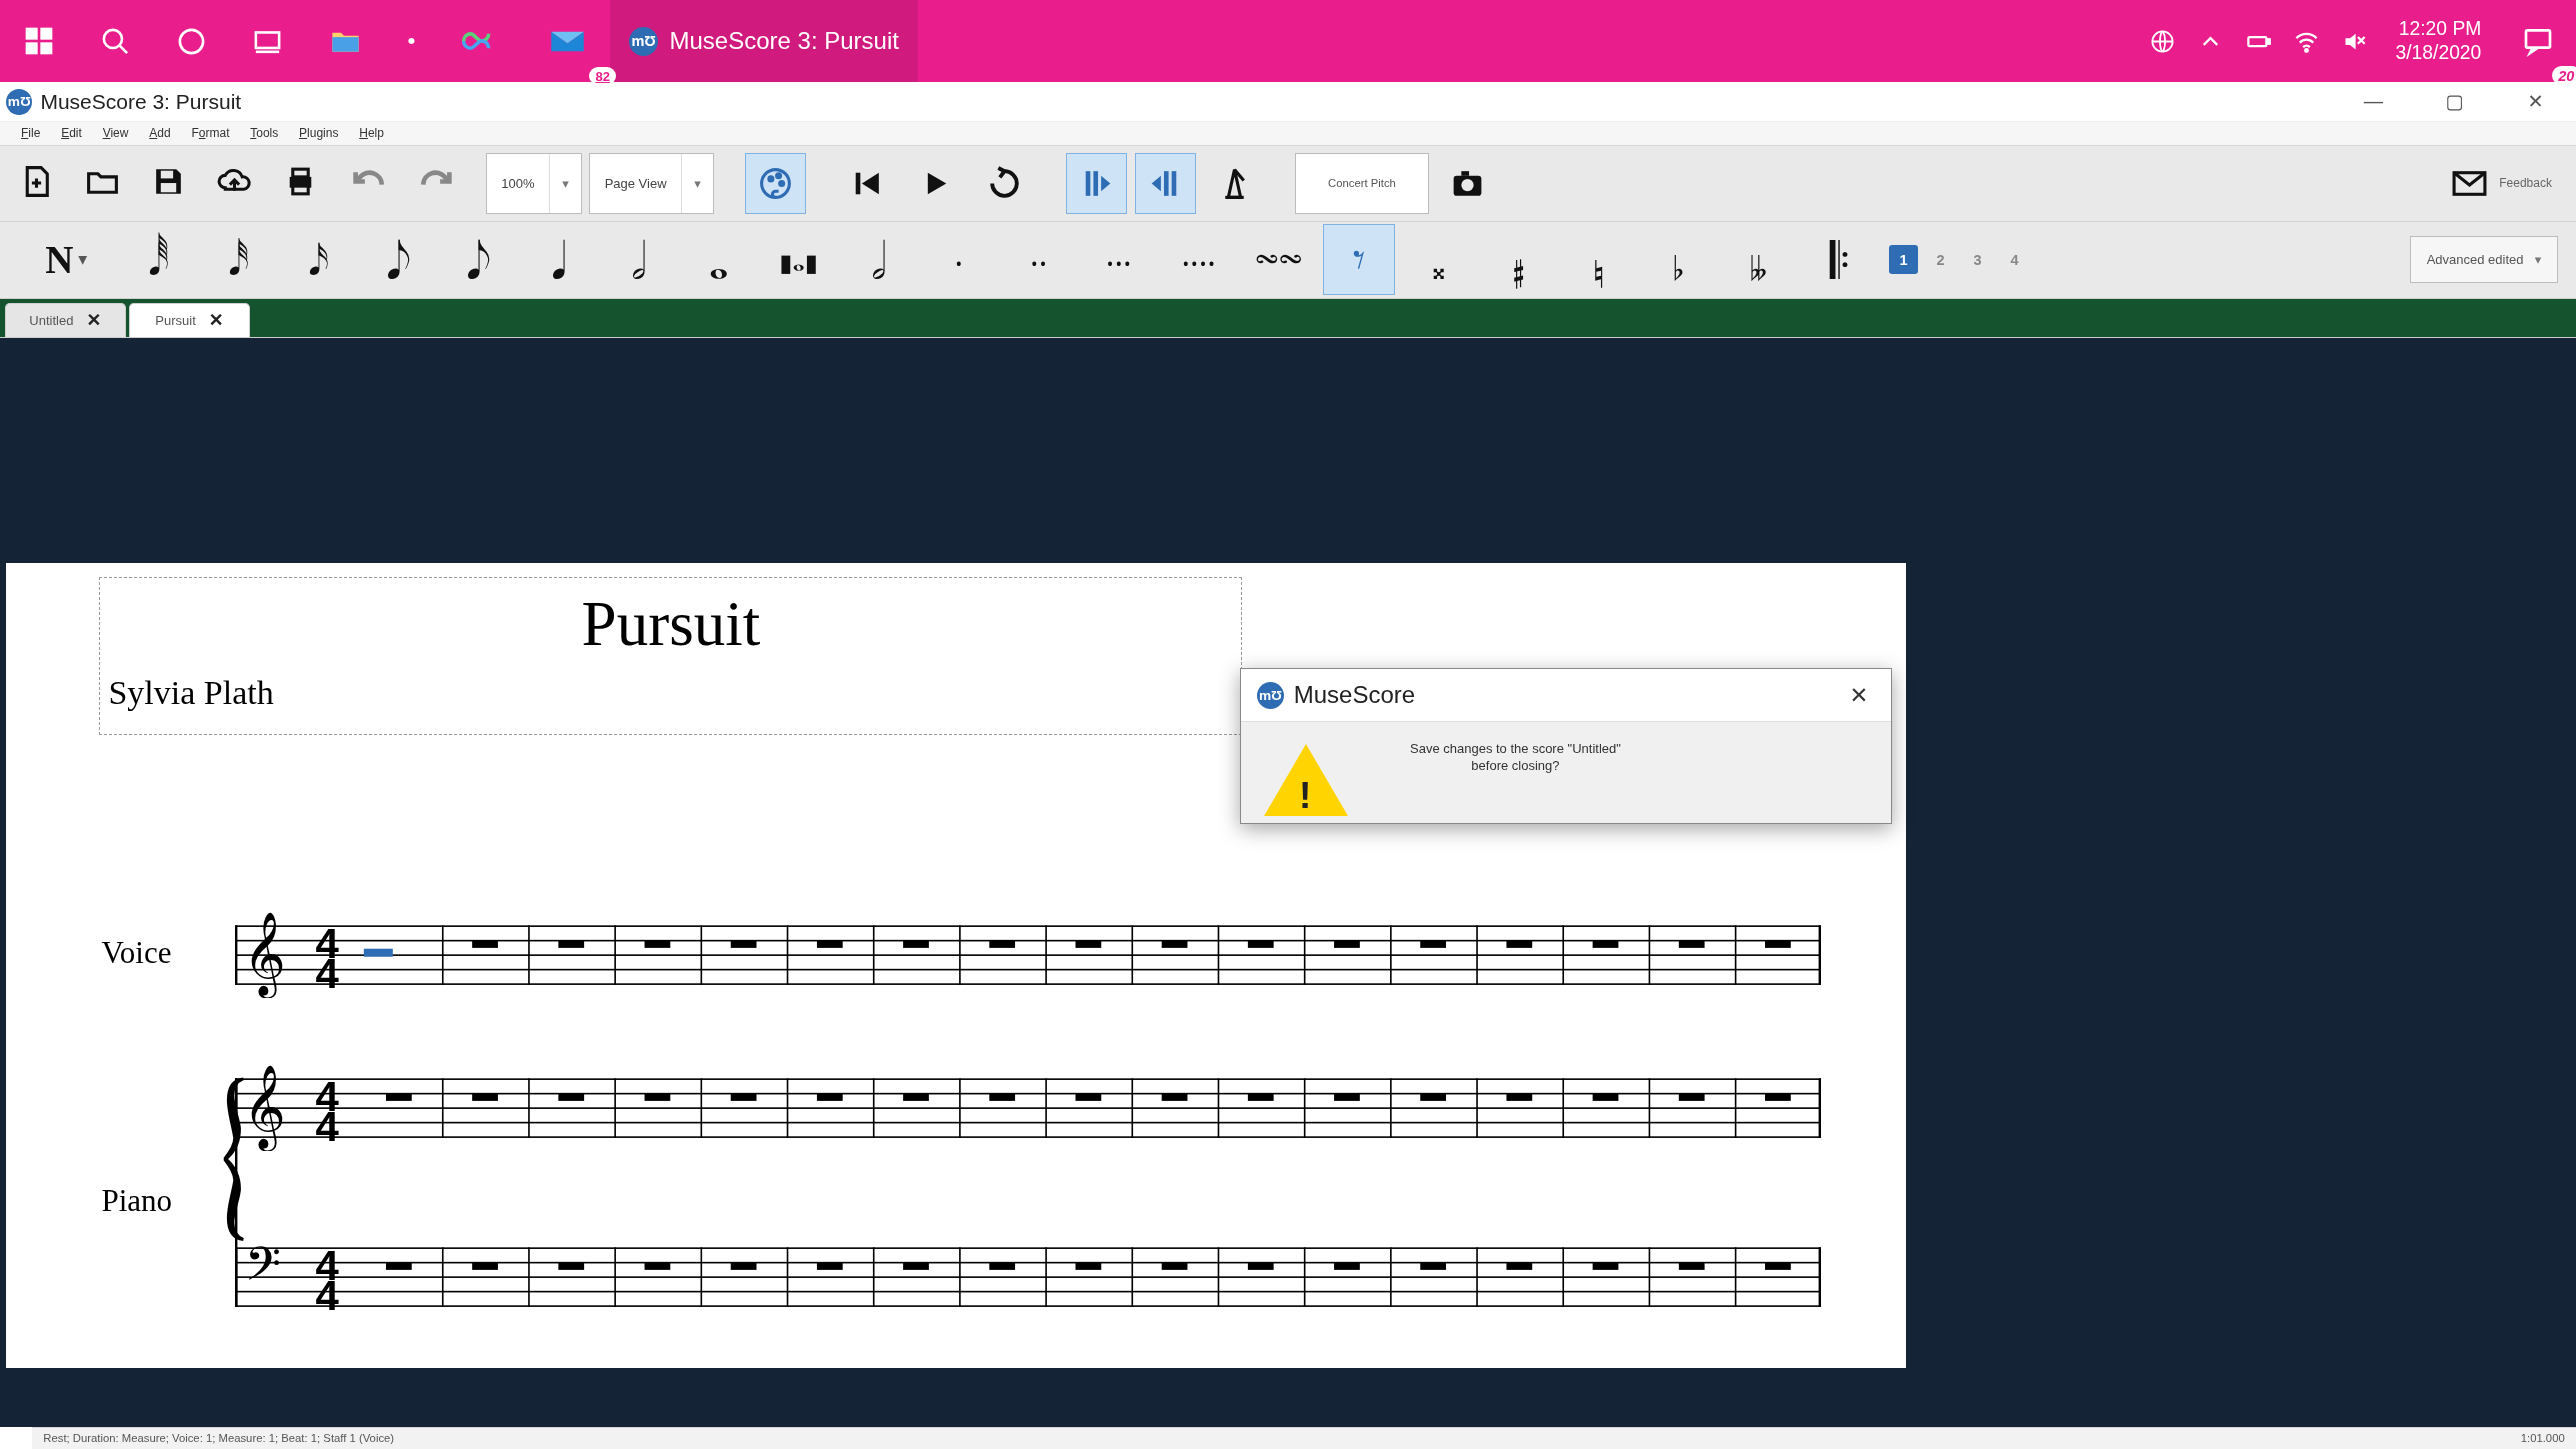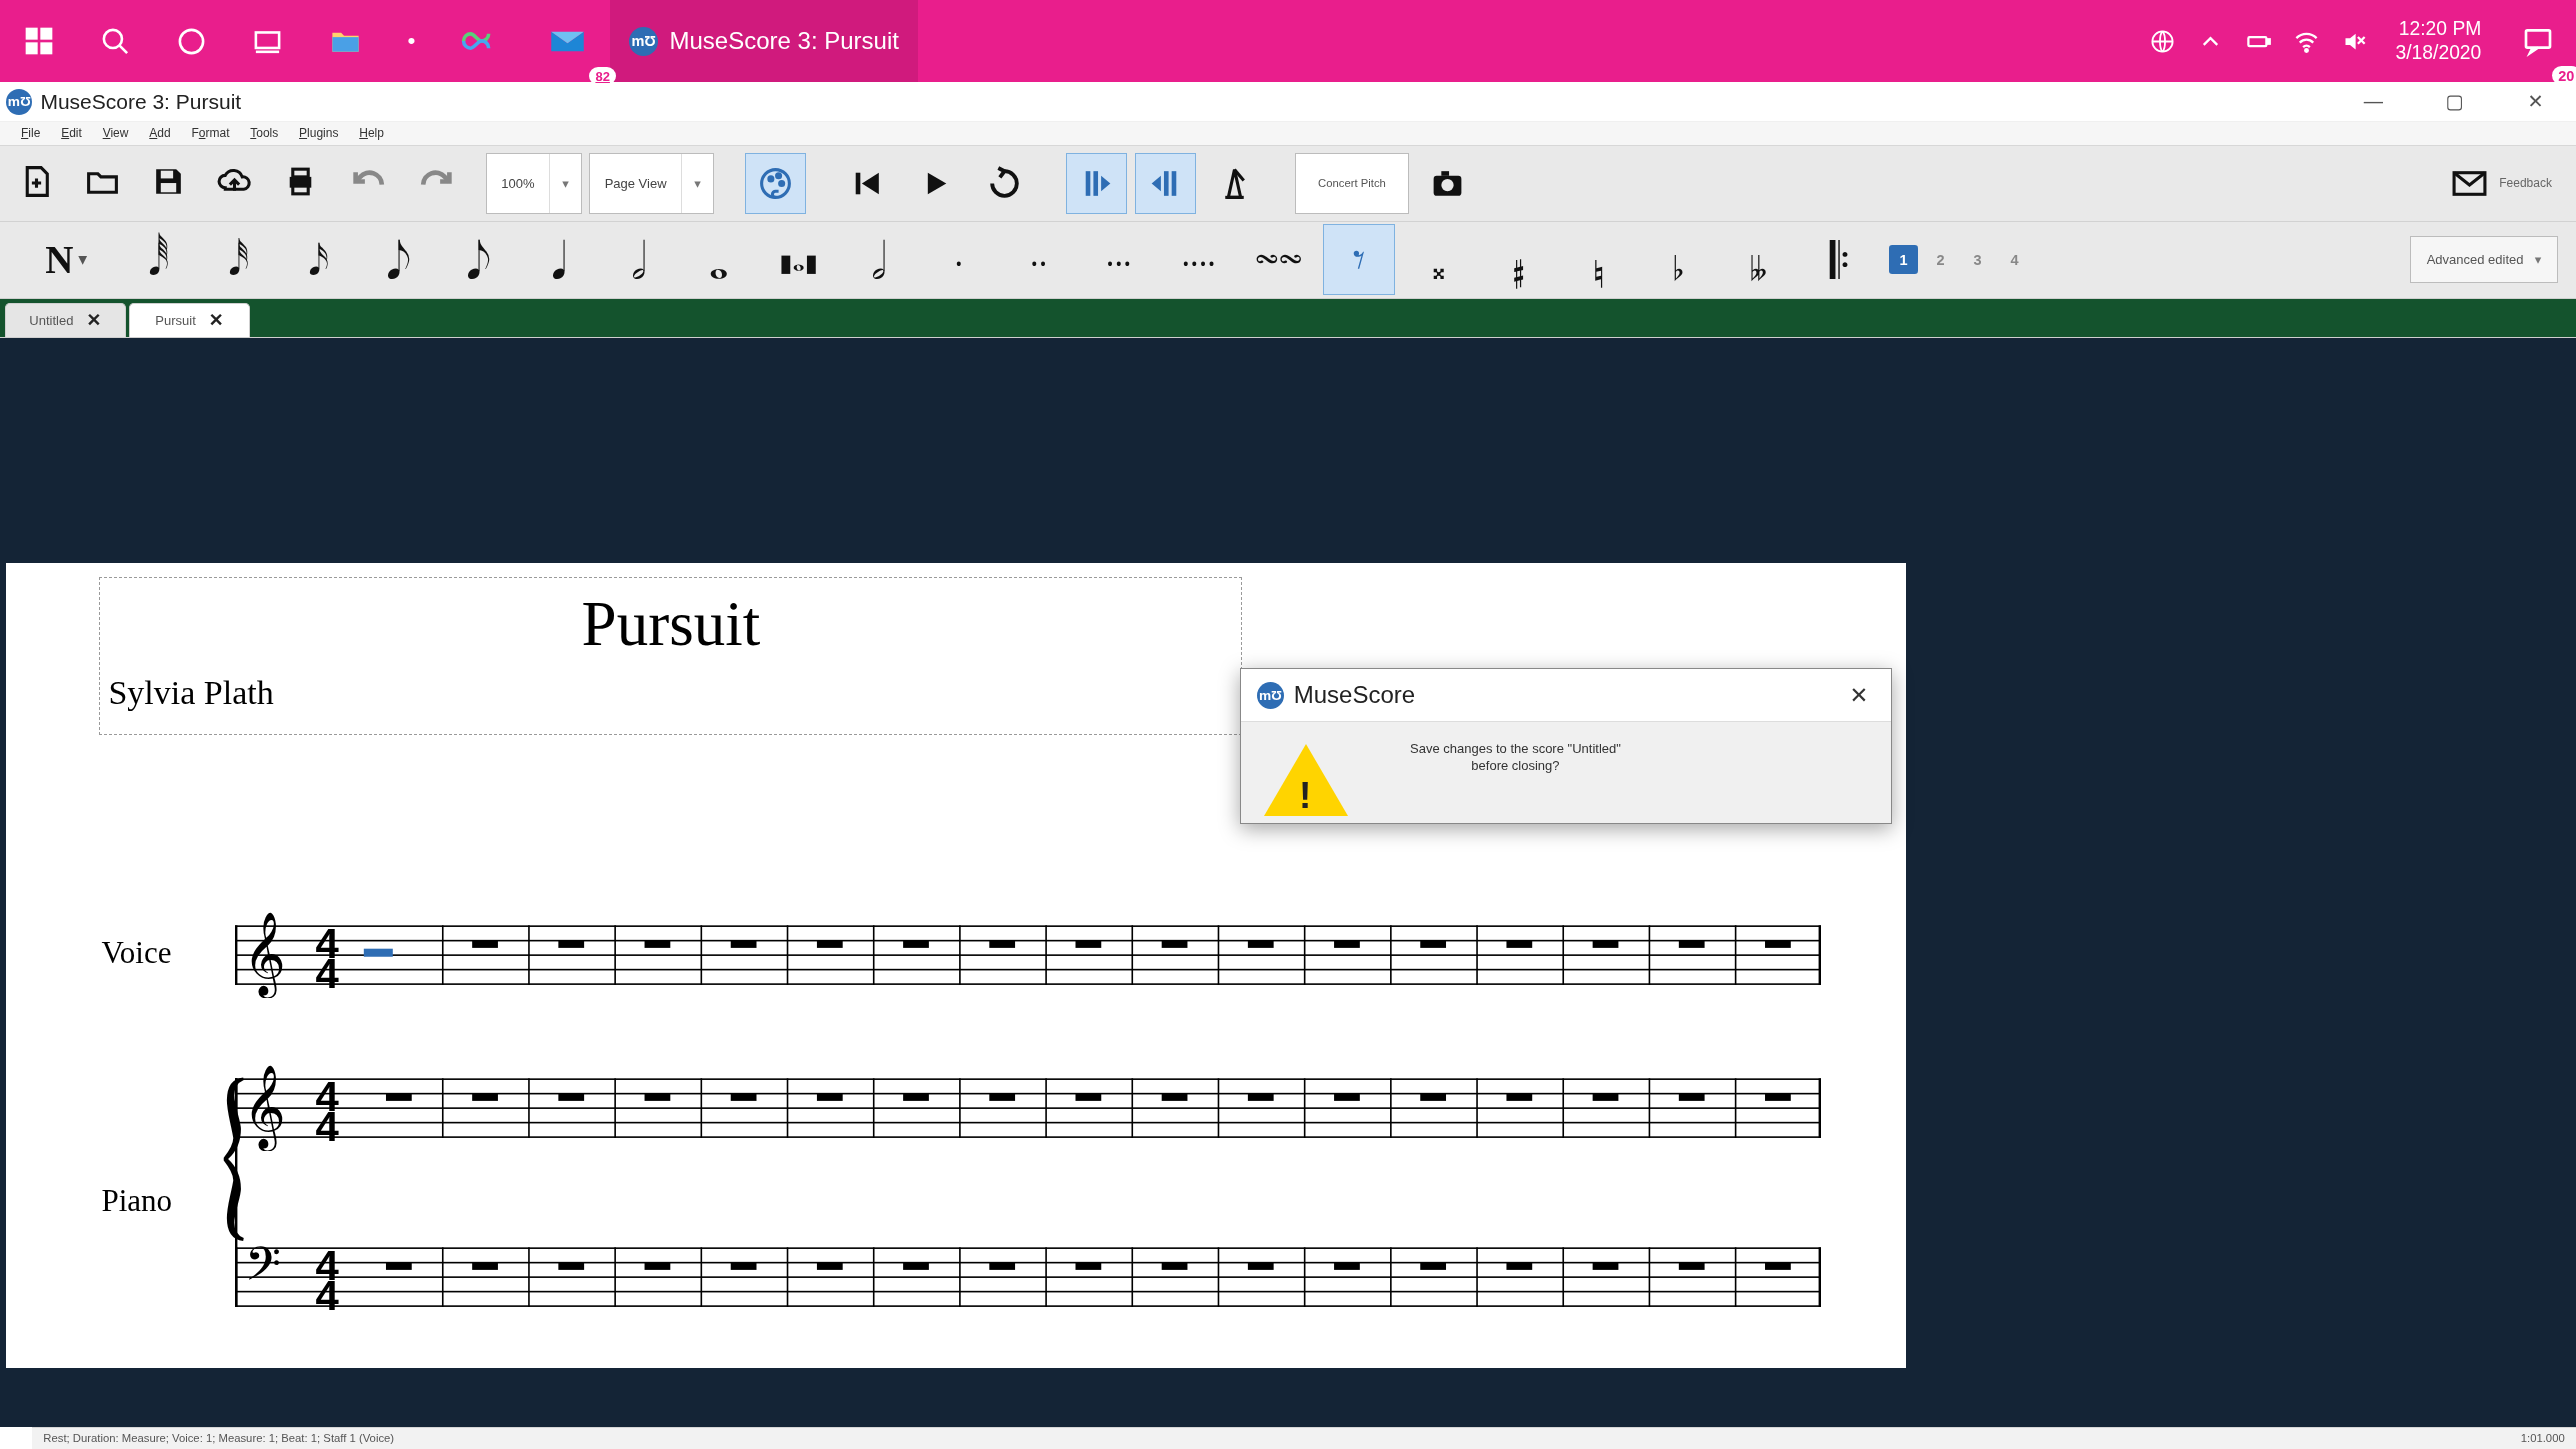--- a/index.html
+++ b/index.html
@@ -19,21 +19,21 @@
   font-size: 24px;
 }
 .taskbar .tb-item.active { background: #d01a7d; }
 .taskbar .spacer { flex: 1; }
 .taskbar .tray { display: flex; align-items: center; gap: 21px; padding-right: 9.7px; }
 .taskbar .tray svg { width: 27px; height: 27px; }
 .taskbar .clock { font-size: 19.3px; text-align: right; padding: 0 17.7px; line-height: 1.25; }
 .tb-circ { width: 29px; height: 29px; border-radius: 50%; background: #fff; display:flex;align-items:center;justify-content:center;}
 .mail-badge{position:relative;}
 .mail-badge .badge{position:absolute;bottom:-3.2px;right:-6.4px;background:#fff;color:#e91e8c;border-radius:16px;font-size:13px;padding:1.6px 6.4px;font-weight:600;text-decoration:underline;}
-.action-badge{position:relative;}
+.action-badge{position:relative;font-style:italic;}
 .action-badge .badge{position:absolute;bottom:-3.2px;right:-4.8px;background:#fff;color:#e91e8c;border-radius:16px;font-size:14.5px;padding:1.6px 6.4px;font-weight:600;}
 
 
 .win-title {
   height: 40px; display:flex; align-items:center; justify-content:space-between;
   padding: 0 0 0 6.4px; background:#fff; border-bottom:0.8px solid #f0f0f0;
 }
 .win-title .left { display:flex; align-items:center; gap:8px; font-size:21px; color:#222;}
 .win-title .mu-logo { width:26px;height:26px;border-radius:50%;background:#2e6db4;display:flex;align-items:center;justify-content:center;color:#fff;font-size:13.7px;font-weight:700;}
 .win-title .winbtns { display:flex; }
@@ -55,21 +55,21 @@
 .tbar1 .grp { display:flex; align-items:center; gap:29px; padding-right:24px;}
 .tbar1 svg, .tbar2 svg { width:37px; height:37px; }
 .tbar1 .sep { width:14.5px; }
 .tbar1 .combo {
   height:61px; background:#fff; border:0.8px solid #bcbcbc; display:flex; align-items:center;
 }
 .tbar1 .combo .txt{font-size:13px; padding:0 14.5px; color:#444;}
 .tbar1 .combo .dd{width:32px;height:100%;display:flex;align-items:center;justify-content:center;border-left:0.8px solid #ddd;color:#777;}
 .tbar1 .iconbtn { width:61px;height:61px;display:flex;align-items:center;justify-content:center;border:0.8px solid transparent;}
 .tbar1 .iconbtn.sel { background:#cfe3f7; border:0.8px solid #7fb2e0;}
-.tbar1 .txtbtn { height:61px; border:0.8px solid #bcbcbc; background:#fff; font-size:11.3px; color:#555; padding:0 22px; display:flex;align-items:center;}
+.tbar1 .txtbtn { height:61px; border:0.8px solid #bcbcbc; background:#fff; font-size:11.3px; color:#555; padding:0 32px; display:flex;align-items:center;}
 .tbar1 .feedback { margin-left:auto; display:flex; align-items:center; gap:11.3px; padding-right:6.4px; color:#333;}
 .tbar1 .feedback .lbl{font-size:12px;color:#666;}
 
 
 .tbar2 {
   height: 77px; background:#e9e9e9; border-bottom:0.8px solid #cfcfcf;
   display:flex; align-items:center; padding:0 17.7px; gap:8px;
 }
 .tbar2 .nbtn { width:72px;height:71px;display:flex;align-items:center;justify-content:center;font-size:39px;font-family:"Segoe UI Symbol","Noto Music",serif;color:#111;}
 .tbar2 .nbtn.sel { background:#cfe3f7; border:0.8px solid #7fb2e0;}

